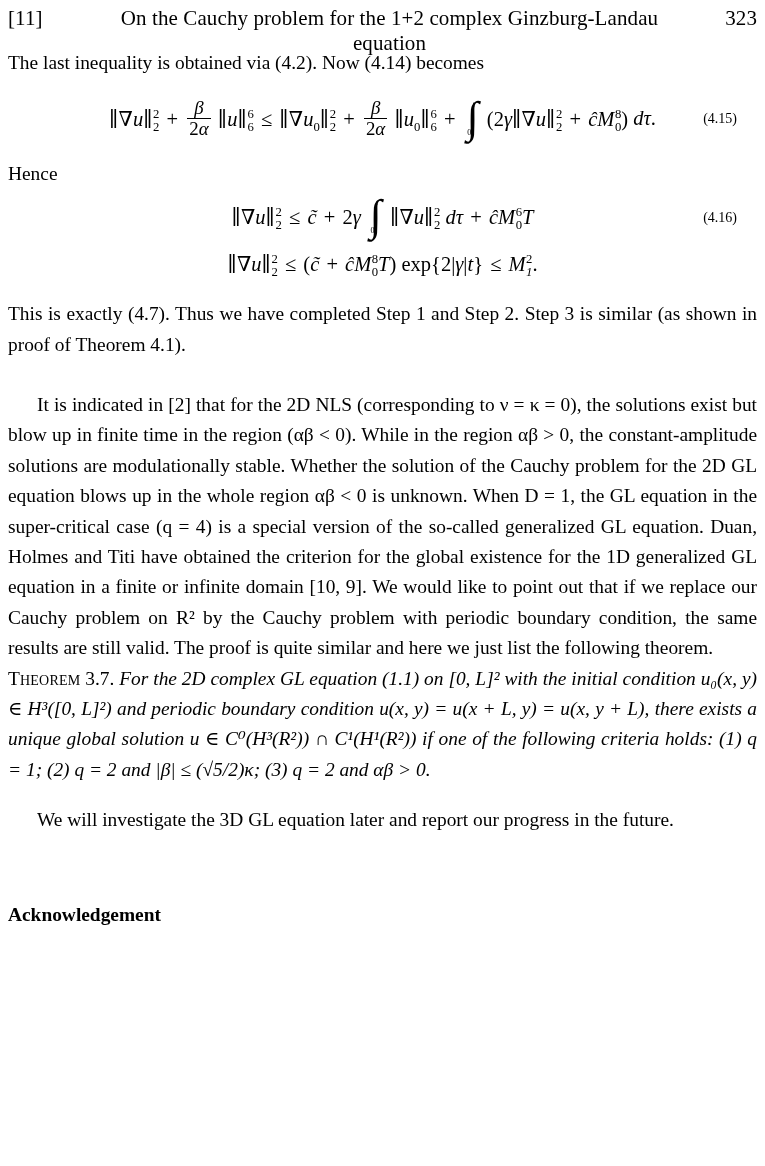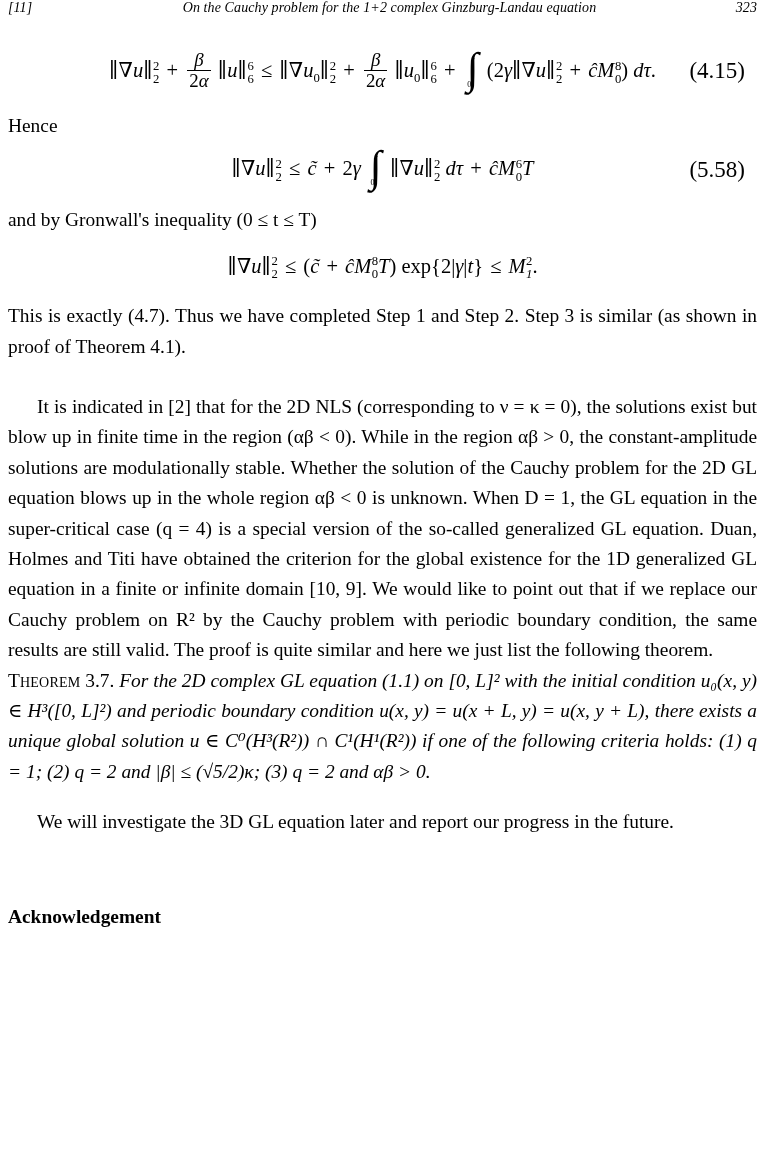--- a/index.html
+++ b/index.html
@@ -21,24 +21,24 @@
     width: 765px;
     height: 1166px;
     box-sizing: border-box;
     padding: 0 8px;
   }
 
   
   .runhead {
     display: flex;
     align-items: baseline;
-    font-size: 14px;
+    font-size: 21px;
     height: 30px;
+    padding-top: 6px;
     letter-spacing: 0.1px;
-    font-style: italic;
   }
   .runhead .folio-left {
     width: 76px;
     flex: 0 0 76px;
     text-align: left;
   }
   .runhead .runtitle {
     flex: 1 1 auto;
     text-align: center;
   }
@@ -71,25 +71,25 @@
   .mup { font-style: normal; }
 
   .display {
     position: relative;
     text-align: center;
     font-size: 20.5px;
     line-height: 1.0;
   }
   .display .eqno {
     position: absolute;
-    right: 12px;
+    right: 20px;
     top: 50%;
     transform: translateY(-50%);
     font-style: normal;
-    font-size: 23px;
+    font-size: 14px;
   }
   .display .eqbody {
     display: inline-block;
     white-space: nowrap;
   }
 
   
   .sup, .sub {
     font-size: 0.62em;
     font-style: normal;
@@ -178,20 +178,21 @@
 <body>
 
 <div class="page">
 
   <div class="runhead">
     <span class="folio-left">[11]</span>
     <span class="runtitle">On the Cauchy problem for the 1+2 complex Ginzburg-Landau equation</span>
     <span class="folio-right">323</span>
   </div>
 
+  <p class="body-text gap-s">The last inequality is obtained via (4.2). Now (4.14) becomes</p>
 
   <div class="display gap-m">
     <span class="eqbody math">
       <span class="nw">∥∇<span class="mi">u</span>∥<span class="supsub">2<br>2</span></span>
       <span class="mo">+</span>
       <span class="frac"><span class="num"><span class="mi">β</span></span><span class="den">2<span class="mi">α</span></span></span>
       <span class="nw">∥<span class="mi">u</span>∥<span class="supsub">6<br>6</span></span>
       <span class="mo">≤</span>
       <span class="nw">∥∇<span class="mi">u</span><span class="sub">0</span>∥<span class="supsub">2<br>2</span></span>
       <span class="mo">+</span>
@@ -214,26 +215,23 @@
       <span class="mo">≤</span>
       <span class="mi">c̃</span>
       <span class="mo">+</span>
       2<span class="mi">γ</span>
       <span class="intg"><span class="sign">∫</span><span class="lim-up">t</span><span class="lim-dn">0</span></span>
       <span class="nw">∥∇<span class="mi">u</span>∥<span class="supsub">2<br>2</span></span>
       <span class="mi">d</span><span class="mi">τ</span>
       <span class="mo">+</span>
       <span class="nw"><span class="mi">ĉ</span><span class="mi">M</span><span class="supsub">6<br>0</span><span class="mi">T</span></span>
     </span>
-    <span class="eqno">(5.58)</span>
-  </div>
-
-  <p class="body-text gap-m">
-    <span>and by Gronwall's inequality (0 ≤ t ≤ T)</span>
-  </p>
+    <span class="eqno">(4.16)</span>
+  </div>
+
 
   <div class="display gap-m">
     <span class="eqbody math">
       <span class="nw">∥∇<span class="mi">u</span>∥<span class="supsub">2<br>2</span></span>
       <span class="mo">≤</span>
       <span class="nw">(<span class="mi">c̃</span> <span class="mo">+</span>
       <span class="mi">ĉ</span><span class="mi">M</span><span class="supsub">8<br>0</span><span class="mi">T</span>)</span>
       <span class="mup">exp</span><span class="nw">{2|<span class="mi">γ</span>|<span class="mi">t</span>}</span>
       <span class="mo">≤</span>
       <span class="nw"><span class="mi">M</span><span class="supsub">2<br><i>1</i></span>.</span>

